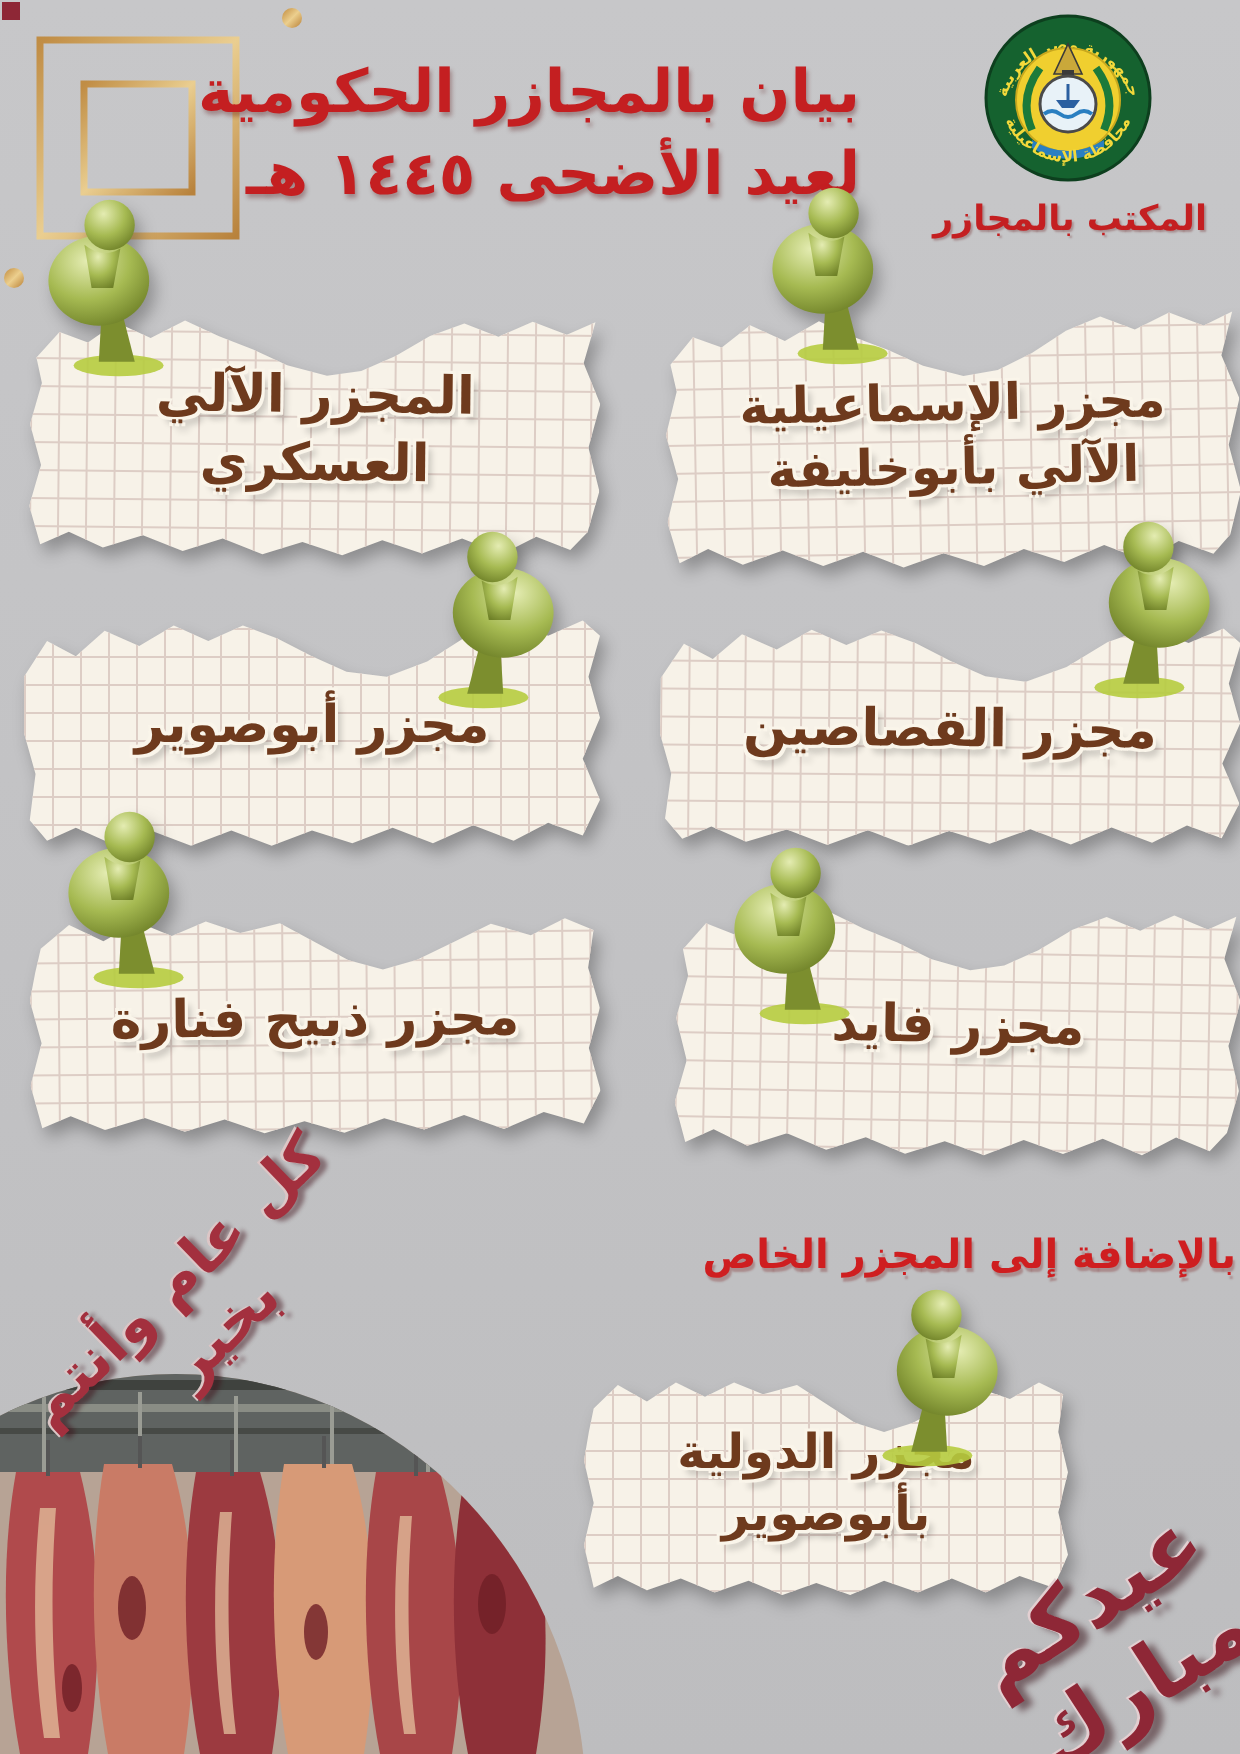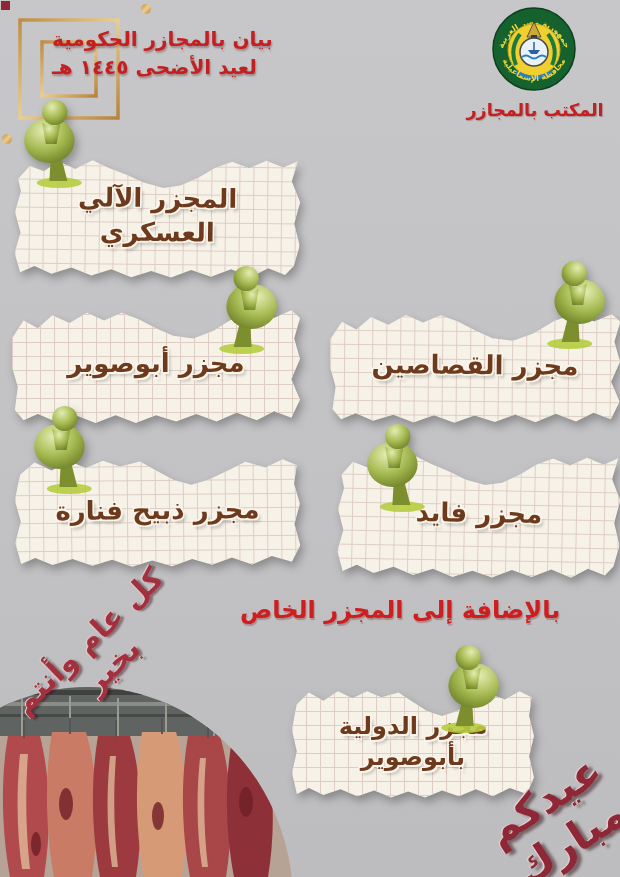--- a/index.html
+++ b/index.html
@@ -4,22 +4,22 @@
 <style>
   html,body{margin:0;padding:0;}
   body{font-family:"DejaVu Sans", sans-serif;}
   .canvas{position:relative;width:620px;height:877px;overflow:hidden;
     background:linear-gradient(180deg,#c7c7c9 0%,#c2c2c4 55%,#bdbdbf 100%);}
 
   
   .corner{position:absolute;left:0;top:0;z-index:1;}
 
   
-  .title{position:absolute;left:52px;top:26px;width:378px;text-align:left;
-    direction:rtl;color:#c41f21;font-weight:800;font-size:20px;line-height:1.38;
+  .title{position:absolute;left:52px;top:26px;width:378px;text-align:right;
+    direction:rtl;color:#c41f21;font-weight:800;font-size:30px;line-height:1.38;
     text-shadow:1px 2px 2px rgba(90,20,20,.35);z-index:2;}
 
   
   .logo{position:absolute;left:492px;top:7px;width:84px;height:84px;z-index:2;}
   .office{position:absolute;left:450px;top:100px;width:170px;text-align:center;
     direction:rtl;color:#c41f21;font-weight:800;font-size:17.5px;
     text-shadow:1px 1px 1px rgba(100,20,20,.3);z-index:2;}
 
   
   .note{position:absolute;filter:drop-shadow(3px 5px 4px rgba(0,0,0,.28));z-index:3;}
@@ -60,22 +60,22 @@
   .pin-flip svg{transform:scaleX(-1);}
   .n1 .pin{left:2px;top:-54px;}
   .n2 .pin{left:46px;top:-58px;}
   .n3 .pin{right:16px;top:-36px;}
   .n4 .pin{right:8px;top:-44px;}
   .n5 .pin{left:12px;top:-48px;}
   .n6 .pin{left:22px;top:-26px;}
   .n7 .pin{right:28px;top:-40px;}
 
   
-  .addition{position:absolute;left:240px;top:596px;width:378px;text-align:left;
-    direction:rtl;color:#cf1e20;font-weight:800;font-size:24px;
+  .addition{position:absolute;left:240px;top:615px;width:378px;text-align:right;
+    direction:rtl;color:#cf1e20;font-weight:800;font-size:20px;
     text-shadow:1px 2px 1px rgba(120,20,20,.3);z-index:3;}
   .greet-diag{position:absolute;left:-32px;top:618px;width:264px;text-align:center;
     transform:rotate(-44deg);direction:rtl;color:#a3303e;font-weight:800;font-size:30px;
     text-shadow:-1px -1px 0 #dcc6c6,2px 3px 2px rgba(60,10,20,.45);z-index:5;}
   .greet-corner{position:absolute;left:462px;top:772px;width:190px;text-align:center;
     transform:rotate(-33deg);direction:rtl;color:#8e2736;font-weight:800;font-size:42px;
     text-shadow:-1px -1px 0 #e3cfd1,3px 4px 3px rgba(50,10,15,.5);z-index:4;}
 
   
   .photo{position:absolute;left:0;top:684px;width:300px;height:193px;
@@ -155,20 +155,37 @@
       </svg>
     </div>
     <div class="paper paper-a">
       <div class="note-text">
         <span>المجزر الآلي</span>
         <span>العسكري</span>
       </div>
     </div>
   </div>
 
+  <div class="note n2">
+    <div class="pin">
+      <svg viewBox="0 0 80 100">
+        <ellipse cx="47" cy="93" rx="25" ry="6" fill="#b6cc3f" opacity="0.9"></ellipse>
+        <path d="M36,91 L56,91 L47,56 L38,56 Z" fill="#7c8e2e"></path>
+        <ellipse cx="36" cy="46" rx="28" ry="25" fill="url(#pg)"></ellipse>
+        <path d="M28,26 Q38,34 48,28 L44,50 L32,50 Z" fill="url(#pg)"></path>
+        <circle cx="42" cy="15" r="14" fill="url(#pg)"></circle>
+      </svg>
+    </div>
+    <div class="paper paper-a">
+      <div class="note-text">
+        <span>مجزر الإسماعيلية</span>
+        <span>الآلي بأبوخليفة</span>
+      </div>
+    </div>
+  </div>
 
   <div class="note n4">
     <div class="pin pin-flip">
       <svg viewBox="0 0 80 100">
         <ellipse cx="47" cy="93" rx="25" ry="6" fill="#b6cc3f" opacity="0.9"></ellipse>
         <path d="M36,91 L56,91 L47,56 L38,56 Z" fill="#7c8e2e"></path>
         <ellipse cx="36" cy="46" rx="28" ry="25" fill="url(#pg)"></ellipse>
         <path d="M28,26 Q38,34 48,28 L44,50 L32,50 Z" fill="url(#pg)"></path>
         <circle cx="42" cy="15" r="14" fill="url(#pg)"></circle>
       </svg>

